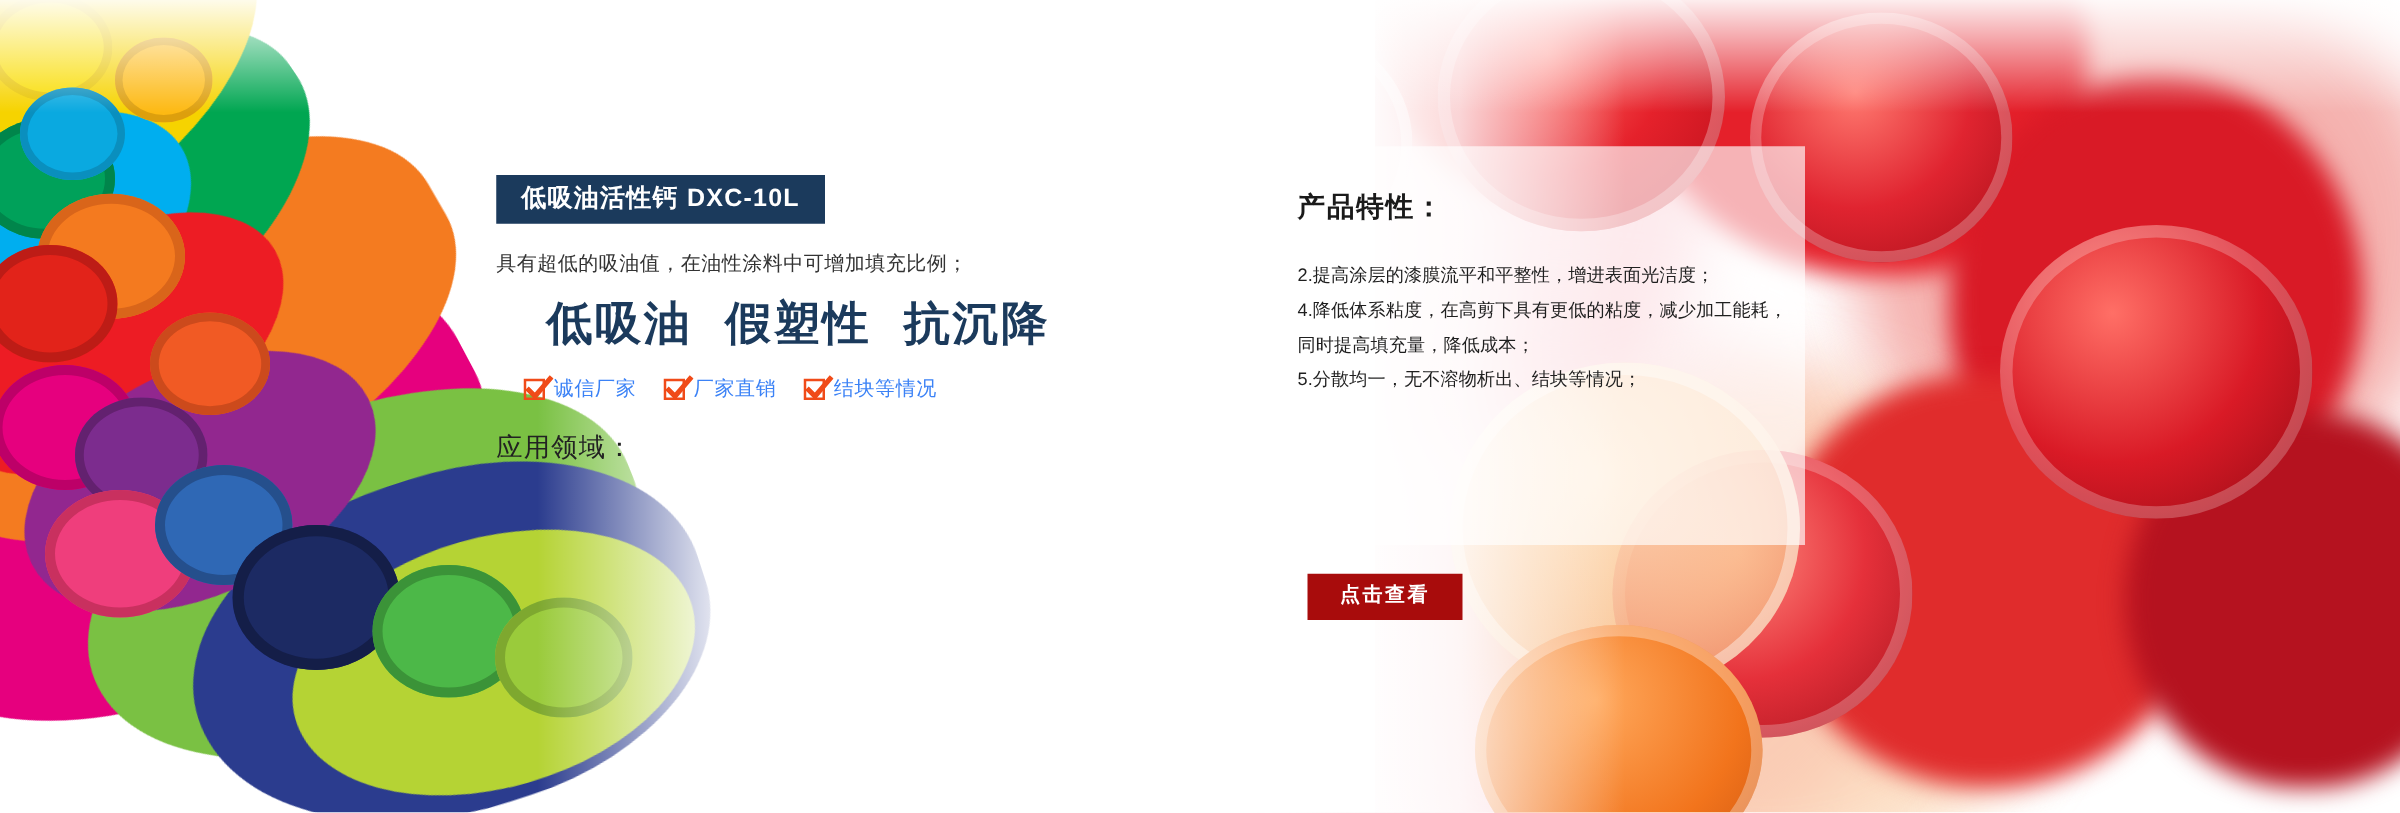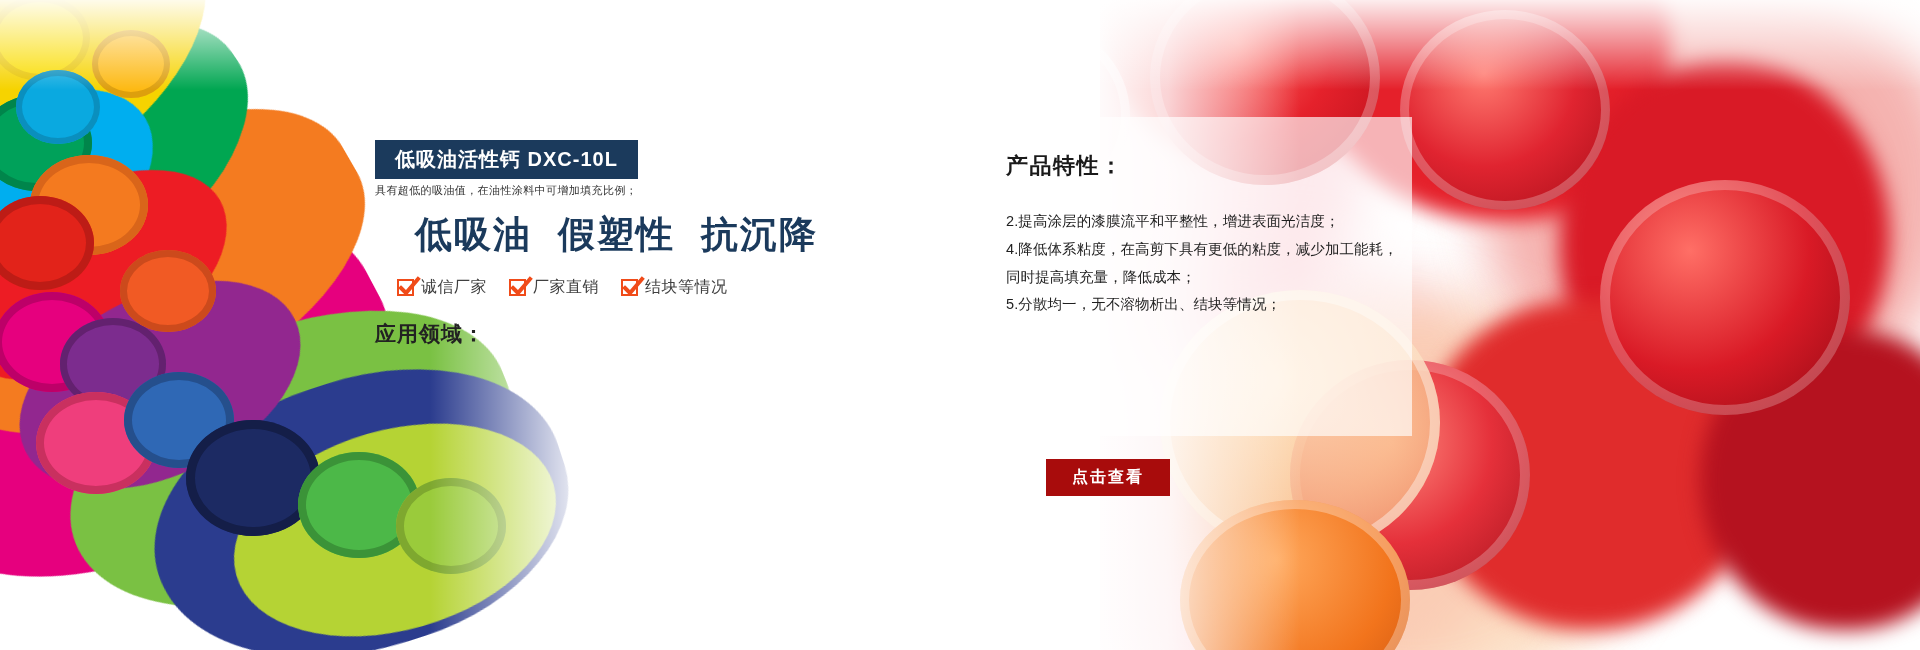--- a/index.html
+++ b/index.html
@@ -35,37 +35,37 @@
   .white-fade-right{
     position:absolute;left:1080px;top:0;width:220px;height:650px;
     background:linear-gradient(90deg,#fff 0%,rgba(255,255,255,.80) 40%,rgba(255,255,255,0) 100%);
   }
   .top-white{
     position:absolute;left:0;top:0;width:1920px;height:90px;
     background:linear-gradient(180deg,rgba(255,255,255,.92),rgba(255,255,255,0));
   }
 
   
-  .left-col{position:absolute;left:375px;top:140px;width:420px;}
+  .left-col{position:absolute;left:397px;top:140px;width:420px;}
 
   .title-badge{
     display:inline-block;
     background:#1b3a5c;
     color:#ffffff;
     font-size:20px;
     font-weight:bold;
     letter-spacing:1px;
     padding:9px 20px 10px 20px;
     line-height:1;
     white-space:nowrap;
   }
 
   .subtitle{
-    margin-top:4px;
-    font-size:11px;
+    margin-top:22px;
+    font-size:16px;
     color:#333333;
     letter-spacing:.4px;
     white-space:nowrap;
   }
 
   .headline{
     margin-top:16px;
     font-size:37px;
     font-weight:bold;
     color:#1b3a5c;
@@ -85,41 +85,41 @@
   }
   .feat{display:flex;align-items:center;gap:7px;white-space:nowrap;}
   .check-box{
     position:relative;
     width:17px;height:17px;
     border:2px solid #f04b19;
     box-sizing:border-box;
     flex:0 0 auto;
   }
   .check-box svg{position:absolute;left:-2px;top:-5px;}
-  .feat-label{font-size:16px;color:#404040;letter-spacing:.5px;text-align:right;}
+  .feat-label{font-size:16px;color:#3b82f6;letter-spacing:.5px;text-align:right;}
 
   .app-title{
     margin-top:22px;
     font-size:21px;
-    font-weight:bold;
+    font-weight:normal;
     color:#222222;
     letter-spacing:1px;
   }
   .app-body{
     margin-top:9px;
     font-size:13.5px;
     color:#3a3a3a;
     line-height:1.85;
     width:390px;
     letter-spacing:.2px;
   }
 
   
   .panel{
-    position:absolute;left:972px;top:117px;width:440px;height:319px;
+    position:absolute;left:1004px;top:117px;width:440px;height:319px;
     background:rgba(255,255,255,.66);
     box-sizing:border-box;
     padding:34px 0 0 34px;
   }
   .panel-title{
     font-size:22px;font-weight:bold;color:#1a1a1a;letter-spacing:1.5px;
   }
   .panel-list{
     margin-top:27px;
     width:395px;

